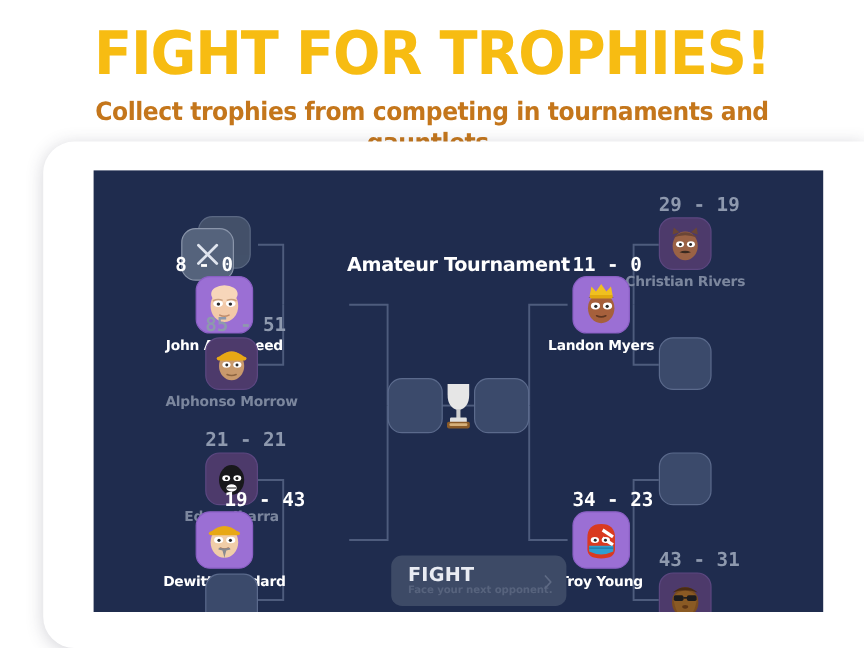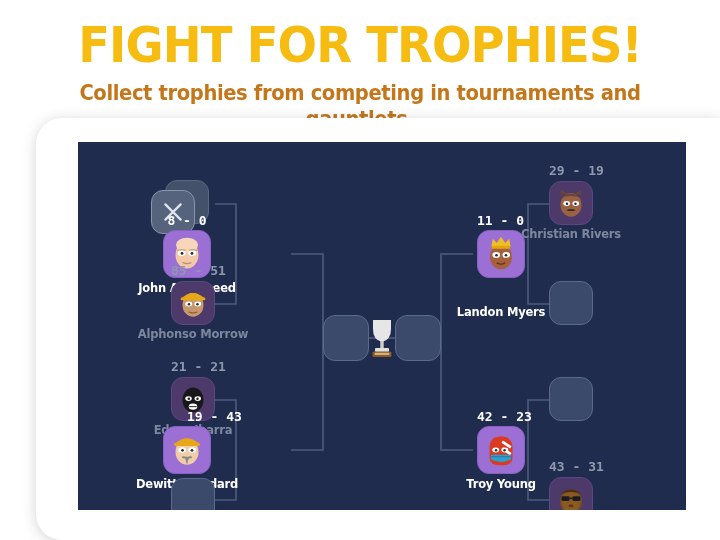--- a/index.html
+++ b/index.html
@@ -97,21 +97,21 @@
     line-height: 13px;
     color: #ffffff;
     white-space: nowrap;
     letter-spacing: -0.2px;
   }
   .pname.dim { color: #7c879e; }
   .score {
     position: absolute;
     font-family: "DejaVu Sans Mono", monospace;
     font-weight: 700;
-    font-size: 13px;
+    font-size: 16px;
     line-height: 13px;
     color: #ffffff;
     white-space: nowrap;
     letter-spacing: 0px;
   }
   .score.dim { color: #8e99ae; }
 
   .tourney-title {
     position: absolute;
     font-family: "DejaVu Sans", sans-serif;
@@ -217,21 +217,21 @@
         <ellipse cx="24" cy="14.5" rx="11.5" ry="7.5" fill="#f7d6ba"></ellipse>
         <ellipse cx="18.5" cy="23" rx="4.2" ry="3" fill="#ffffff"></ellipse>
         <ellipse cx="29.5" cy="23" rx="4.2" ry="3" fill="#ffffff"></ellipse>
         <circle cx="18.8" cy="23.4" r="1.5" fill="#2a2a2a"></circle>
         <circle cx="29.2" cy="23.4" r="1.5" fill="#2a2a2a"></circle>
         <path d="M14 20.5 q4.5 -2 8.5 -0.3" stroke="#c9a07e" stroke-width="1.2" fill="none"></path>
         <path d="M26 20.2 q4.5 -1.8 8.5 0.3" stroke="#c9a07e" stroke-width="1.2" fill="none"></path>
         <path d="M20 33 q4 2 8 0" stroke="#c08d6c" stroke-width="1.4" fill="none" stroke-linecap="round"></path>
       </svg>
     </div>
-    <div class="score" style="left:85px; top:72px; width:48px; text-align:center;">8 - 0</div>
+    <div class="score" style="left:68px; top:72px; width:48px; text-align:center;">8 - 0</div>
     <div class="pname" style="left:109px; top:140px; transform:translateX(-50%);">John Appleseed</div>
 
     <div class="card card-player dim" style="left:93px; top:139px; width:44px; height:44px;">
       <svg class="avatar" viewBox="0 0 44 44">
         <ellipse cx="22" cy="24" rx="11" ry="12.5" fill="#c8996c"></ellipse>
         <path d="M10.5 16.5 q11.5 -10 23 0 z" fill="#e8a815"></path>
         <rect x="9" y="16" width="26" height="3.2" rx="1.6" fill="#e8a815"></rect>
         <ellipse cx="17.5" cy="23" rx="3.6" ry="2.6" fill="#ffffff"></ellipse>
         <ellipse cx="27" cy="23" rx="3.6" ry="2.6" fill="#ffffff"></ellipse>
         <circle cx="17.8" cy="23.3" r="1.3" fill="#2a2a2a"></circle>
@@ -270,20 +270,21 @@
         <path d="M19 31.5 q5 1.5 10 0" stroke="#8a8a90" stroke-width="1.6" fill="none"></path>
       </svg>
     </div>
     <div class="score" style="left:85px; top:268px; width:48px; text-align:center;margin-left:24px;">19 - 43</div>
     <div class="pname" style="left:109px; top:336px; transform:translateX(-50%);">Dewitt Woodard</div>
 
     <div class="card card-empty" style="left:93px; top:336px; width:44px; height:44px;"></div>
 
     <div class="card card-empty" style="left:245px; top:173px; width:46px; height:46px;"></div>
 
+    <div class="tourney-title" style="left:304px; top:70px; transform:translateX(-50%);">Amateur Tournament</div>
 
     <svg class="trophy" style="left:287px; top:172px; width:34px; height:46px;" viewBox="0 0 34 46">
       <path d="M8 6 h18 v9 q0 11 -9 13 q-9 -2 -9 -13 z" fill="#e6e6e6"></path>
       <rect x="15.3" y="27" width="3.4" height="8" fill="#cfcfcf"></rect>
       <rect x="10" y="34" width="14" height="4" rx="1" fill="#e0e0e0"></rect>
       <rect x="7.5" y="37.5" width="19" height="5.5" rx="1.5" fill="#8a5a28"></rect>
       <rect x="9.5" y="38.8" width="15" height="2.2" rx="1" fill="#d6b07a"></rect>
     </svg>
 
     <div class="card card-empty" style="left:317px; top:173px; width:46px; height:46px;"></div>
@@ -311,50 +312,57 @@
         <path d="M14 16 l1.5 -8 l4 4.5 l4.5 -6.5 l4.5 6.5 l4 -4.5 l1.5 8 z" fill="#f0c020"></path>
         <rect x="14" y="15.5" width="20" height="3" rx="1" fill="#e0a810"></rect>
         <ellipse cx="19" cy="25" rx="4" ry="3" fill="#ffffff"></ellipse>
         <ellipse cx="29.5" cy="25" rx="4" ry="3" fill="#ffffff"></ellipse>
         <circle cx="19.3" cy="25.3" r="1.4" fill="#2a2a2a"></circle>
         <circle cx="29.2" cy="25.3" r="1.4" fill="#2a2a2a"></circle>
         <path d="M20 33.5 q4 2 8 0" stroke="#5e3520" stroke-width="1.4" fill="none" stroke-linecap="round"></path>
       </svg>
     </div>
     <div class="score" style="left:399px; top:72px; width:48px; ">11 - 0</div>
-    <div class="pname" style="left:423px; top:140px; transform:translateX(-50%);margin-top:24px;">Landon Myers</div>
+    <div class="pname" style="left:423px; top:140px; transform:translateX(-50%);">Landon Myers</div>
 
     <div class="card card-empty" style="left:471px; top:139px; width:44px; height:44px;"></div>
 
     <div class="card card-empty" style="left:471px; top:235px; width:44px; height:44px;"></div>
 
     <div class="card card-player" style="left:399px; top:284px; width:48px; height:48px;">
       <svg class="avatar" viewBox="0 0 48 48">
         <path d="M12 22 q0 -12 12 -12 q12 0 12 12 v10 q0 8 -12 8 q-12 0 -12 -8 z" fill="#d93a20"></path>
         <path d="M26 14 l9 6 l-1.5 2.5 l-9 -6 z" fill="#ffffff"></path>
         <path d="M26 21 l9 6 l-1.5 2.5 l-9 -6 z" fill="#ffffff"></path>
         <ellipse cx="18.5" cy="24" rx="3.6" ry="2.6" fill="#ffffff"></ellipse>
         <ellipse cx="28" cy="24" rx="3.6" ry="2.6" fill="#ffffff"></ellipse>
         <circle cx="18.8" cy="24.3" r="1.3" fill="#2a2a2a"></circle>
         <circle cx="27.7" cy="24.3" r="1.3" fill="#2a2a2a"></circle>
         <path d="M13.5 29 h21 v5 q-10.5 5 -21 0 z" fill="#2e9fd0"></path>
         <path d="M13.5 31 h21" stroke="#1d7ba8" stroke-width="1" fill="none"></path>
       </svg>
     </div>
-    <div class="score" style="left:399px; top:268px; width:48px; text-align:center;">42 - 23</div>
+    <div class="score" style="left:399px; top:268px; width:48px; text-align:center;">34 - 23</div>
     <div class="pname" style="left:423px; top:336px; transform:translateX(-50%);">Troy Young</div>
 
     <div class="card card-player dim" style="left:471px; top:335px; width:44px; height:44px;">
       <svg class="avatar" viewBox="0 0 44 44">
         <ellipse cx="22" cy="25" rx="11.5" ry="13" fill="#7a4c20"></ellipse>
         <path d="M11.5 20 q10.5 -10 21 0 q-2 18 -10.5 18 q-8.5 0 -10.5 -18 z" fill="#8a5a24"></path>
         <path d="M11 16.5 q11 -9 22 0 q-11 -4 -22 0 z" fill="#4a2c12"></path>
         <rect x="12" y="19" width="8.5" height="5" rx="1.5" fill="#1c1c1e"></rect>
         <rect x="23.5" y="19" width="8.5" height="5" rx="1.5" fill="#1c1c1e"></rect>
         <rect x="20.3" y="20.5" width="3.5" height="1.4" fill="#1c1c1e"></rect>
         <ellipse cx="22" cy="29" rx="2.6" ry="1.6" fill="#5e3615"></ellipse>
       </svg>
     </div>
     <div class="score dim" style="left:471px; top:318px; width:44px; text-align:center;">43 - 31</div>
 
+    <div class="fight-btn" style="left:248px; top:321px; width:146px; height:42px;">
+      <span class="fight-title">FIGHT</span>
+      <span class="fight-sub">Face your next opponent.</span>
+      <svg class="fight-chevron" viewBox="0 0 8 12">
+        <path d="M1.5 1 L6 6 L1.5 11" stroke="#5e6a84" stroke-width="1.4" fill="none" stroke-linecap="round" stroke-linejoin="round"></path>
+      </svg>
+    </div>
 
   </div>
 </div>
 
 </body></html>

